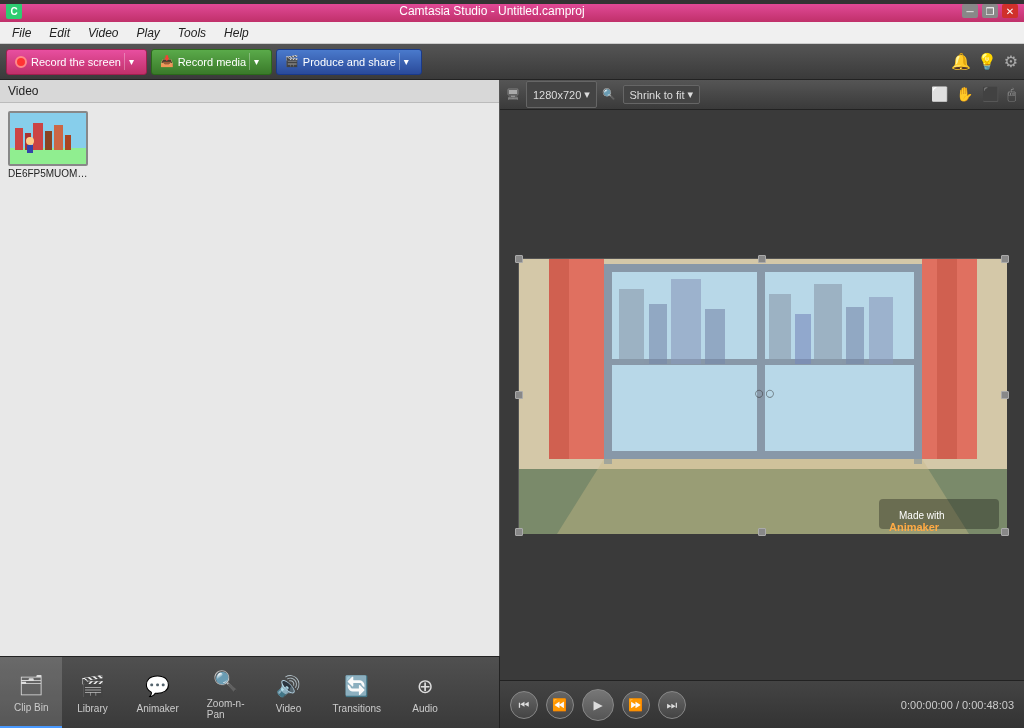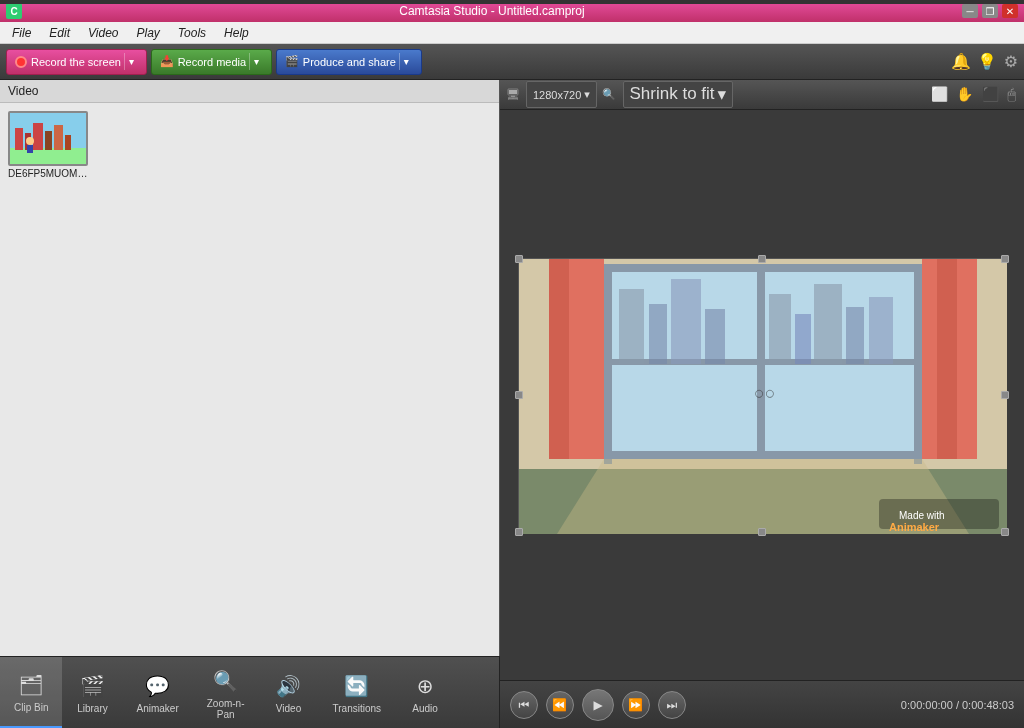--- a/index.html
+++ b/index.html
@@ -190,21 +190,21 @@
       font-size: 10px;
       gap: 2px;
       min-width: 60px;
     }
     .tool-item.active { background: rgba(255,255,255,0.15); border-bottom: 2px solid #4a9aff; }
     .tool-icon {
       width: 30px; height: 30px;
       display: flex; align-items: center; justify-content: center;
       font-size: 20px;
     }
-    .tool-label { font-size: 10px; color: #ccc; text-align: center; }
+    .tool-label { font-size: 10px; color: #ccc; }
 
     
     #preview-panel {
       flex: 1;
       display: flex;
       flex-direction: column;
       background: #1a1a1a;
     }
     #preview-toolbar {
       height: 30px;
@@ -219,27 +219,27 @@
       display: flex; align-items: center; gap: 3px;
       padding: 6px 6px;
       background: #444;
       border: 1px solid #666;
       border-radius: 2px;
       color: #ddd;
       font-size: 11px;
       cursor: pointer;
     }
     #preview-toolbar .fit-btn {
-      display: flex; gap: 3px;
+      display: flex; align-items: center; gap: 3px;
       padding: 2px 6px;
       background: #444;
       border: 1px solid #666;
       border-radius: 2px;
       color: #ddd;
-      font-size: 17px;
+      font-size: 11px;
       cursor: pointer;
     }
     .preview-toolbar-icons {
       margin-left: auto;
       display: flex; gap: 4px;
     }
     .preview-toolbar-icons span {
       color: #aaa; font-size: 14px; cursor: pointer;
       padding: 2px;
     }

